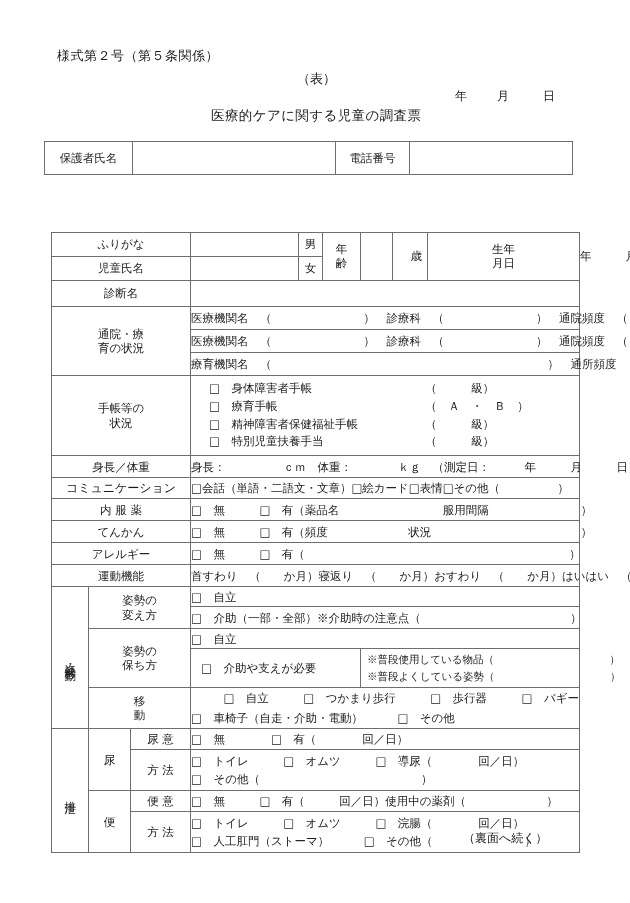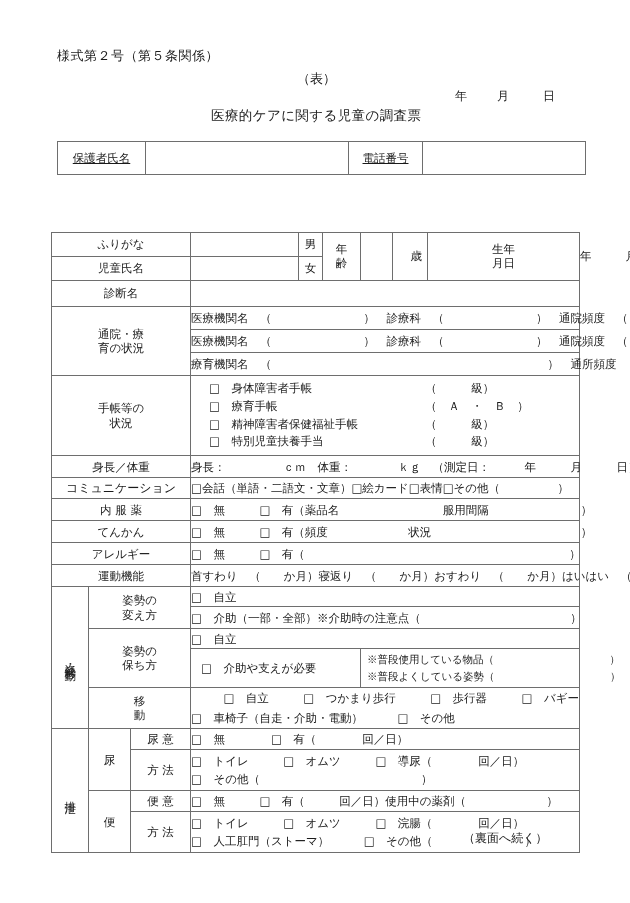--- a/index.html
+++ b/index.html
@@ -72,21 +72,21 @@
   }
   .cell-pad { padding: 0 6px; }
 
   
   .dot-b { border-bottom: 1px dotted #8a8a8a !important; }
   .dot-r { border-right: 1px dotted #8a8a8a !important; }
   .no-b  { border-bottom: none !important; text-align: right; }
   .no-t  { border-top: none !important; }
 
   
-  #tbl-guardian { left: 57px; top: 141px; width: 528px; text-decoration: underline; }
+  #tbl-guardian { left: 44px; top: 141px; width: 528px; }
   #tbl-guardian td { height: 32px; }
 
   
   #tbl-main { left: 51px; top: 232px; width: 528px; }
 
   .vtext {
     writing-mode: vertical-rl;
     text-orientation: upright;
     letter-spacing: 0.12em;
     margin: 0 auto;

